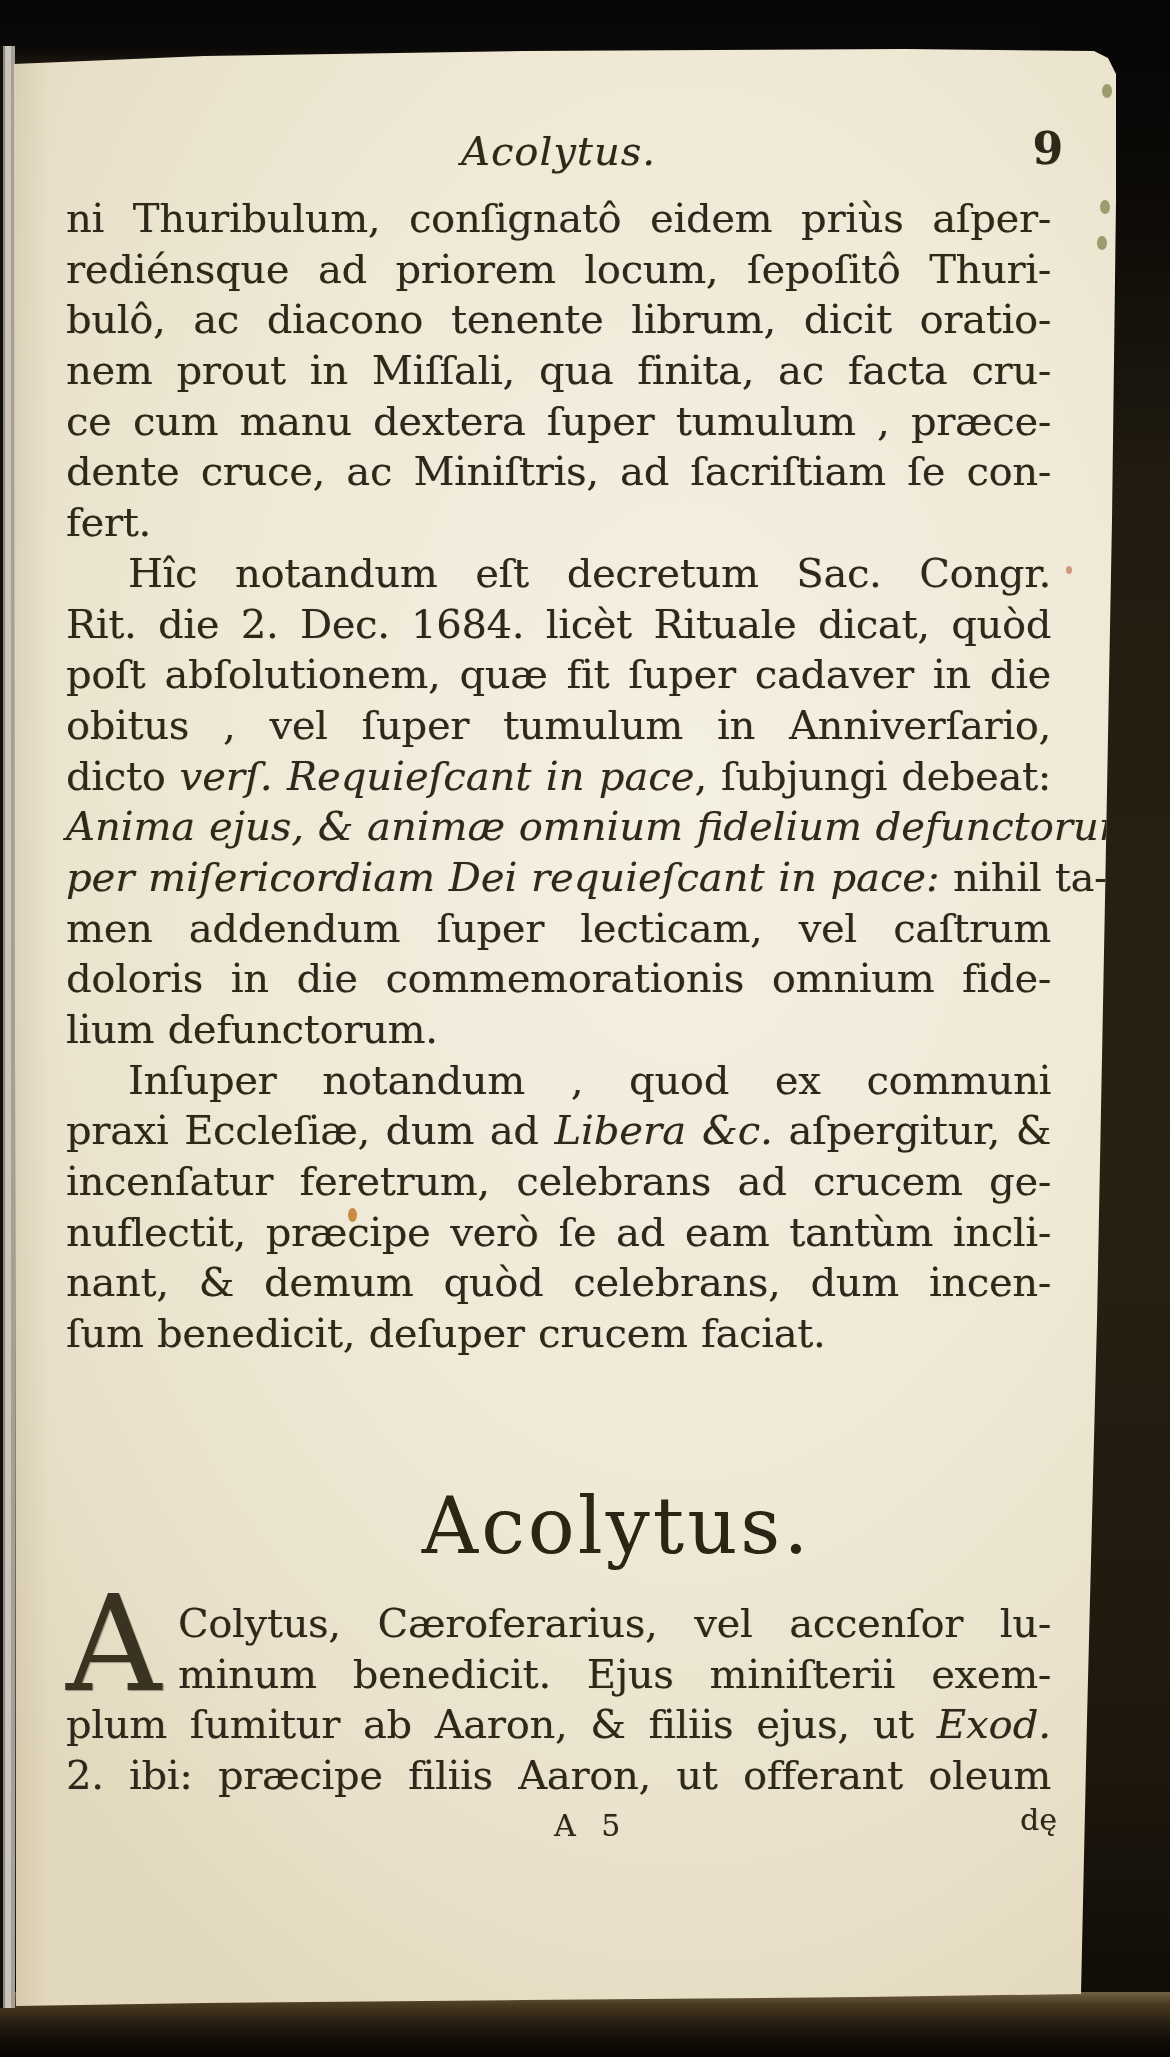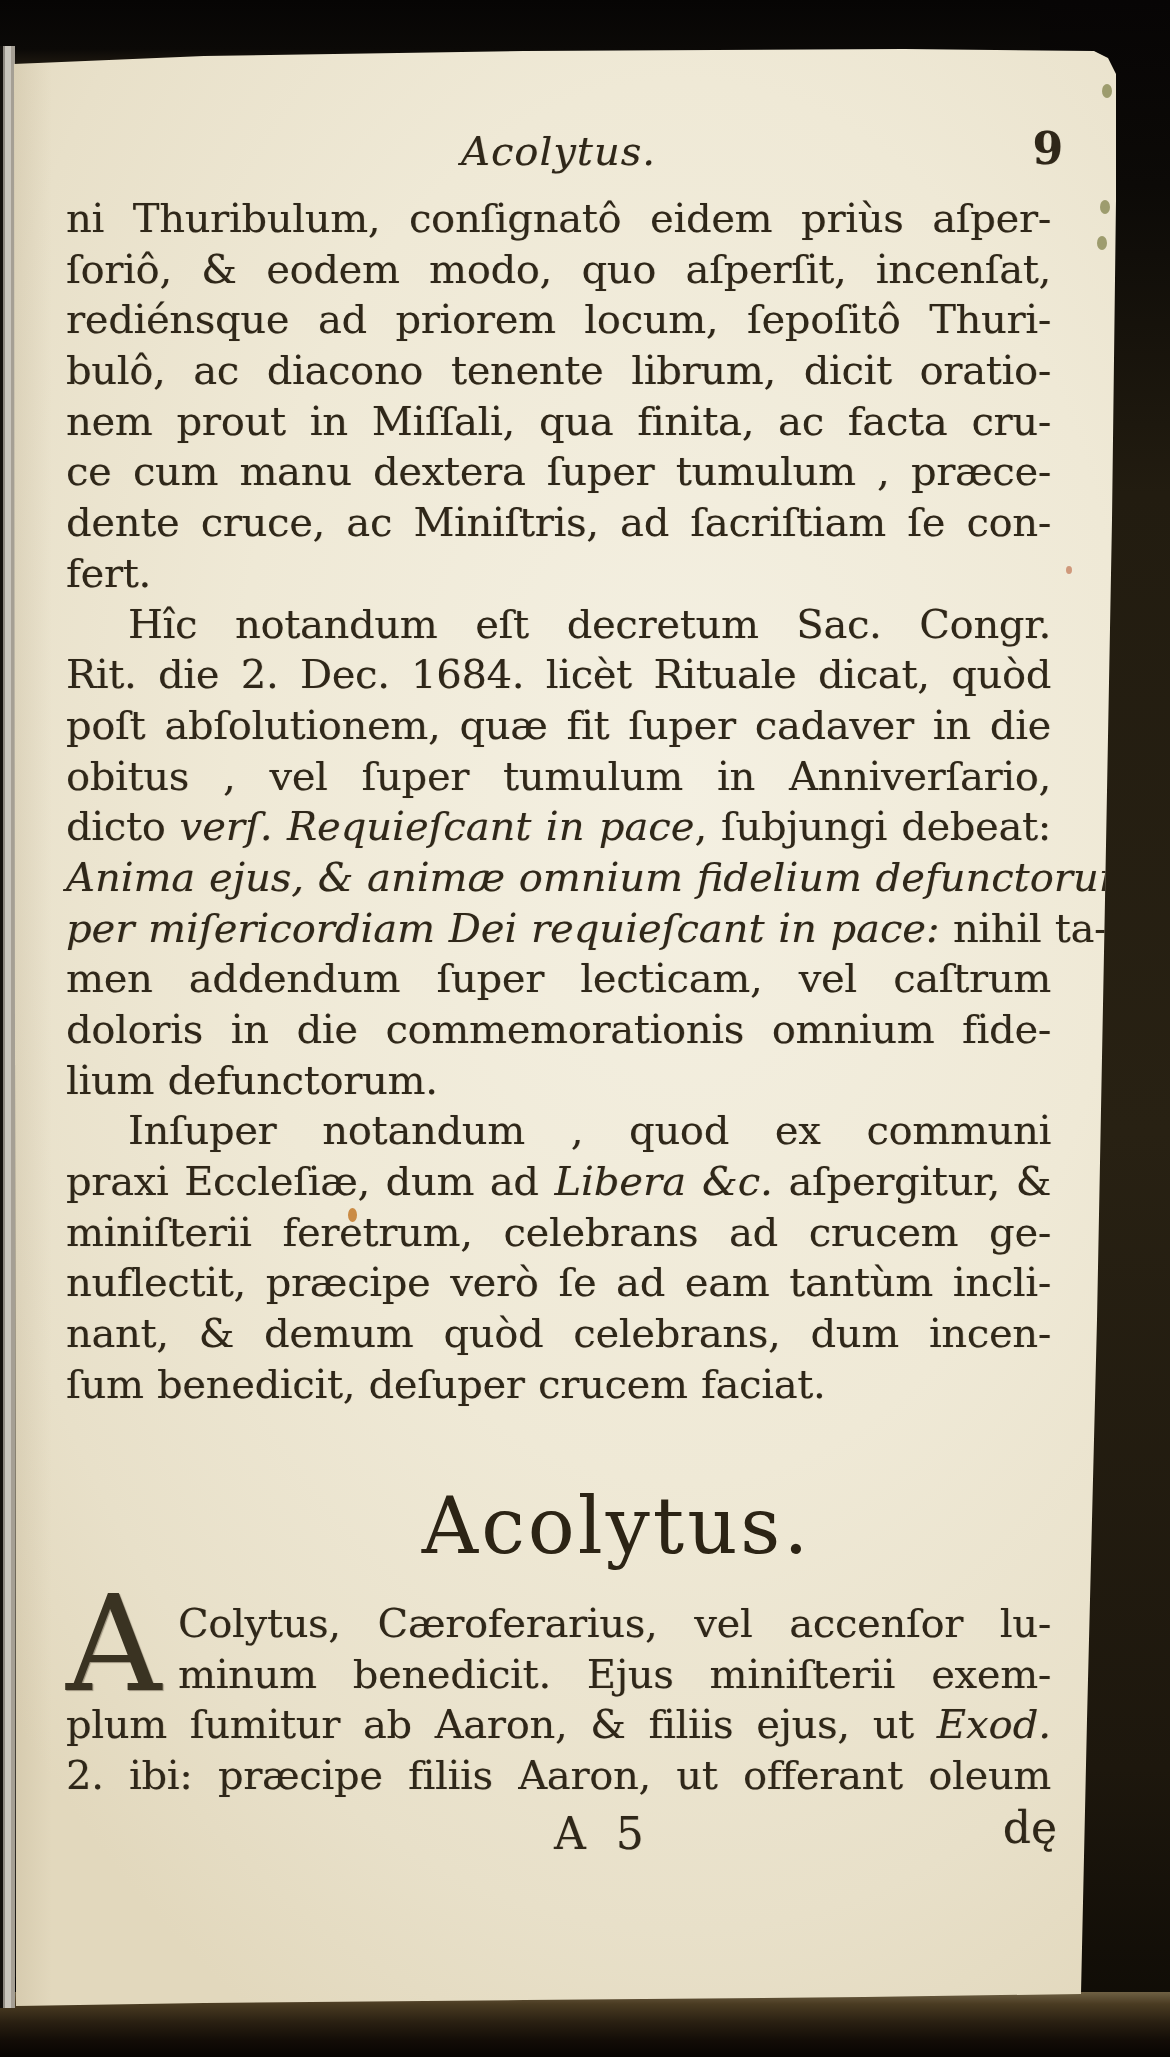--- a/index.html
+++ b/index.html
@@ -34,21 +34,21 @@
   .tline .it{font-style:italic;letter-spacing:0;margin-top:8px;}
   .nojust{text-align-last:left;}
   
   .bigheading{position:absolute;left:120px;top:1480px;width:985px;text-align:center;
       font-size:78px;line-height:1.2;letter-spacing:3px;color:#2c2415;}
   
   .dc-para{position:absolute;left:62px;top:1598px;width:985px;font-size:40px;letter-spacing:-.3px;word-spacing:1px;}
   .dropcap{float:left;width:112px;height:100px;font-size:132px;line-height:92px;color:#3a3322;
       text-shadow:1px 1px 1px rgba(45,35,20,.4);}
   
-  .sigrow{position:absolute;left:62px;top:1802px;width:985px;height:60px;font-size:44px;}
+  .sigrow{position:absolute;left:62px;top:1802px;width:985px;height:60px;font-size:30px;}
   .sig{position:absolute;left:488px;top:6px;letter-spacing:8px;}
   .catch{position:absolute;right:-6px;top:0;text-align:right;}
   
   .speck1{position:absolute;left:344px;top:1208px;width:9px;height:14px;border-radius:50%;background:#c0731f;opacity:.8;}
   .speck2{position:absolute;left:1062px;top:566px;width:6px;height:8px;border-radius:50%;background:#b4552f;opacity:.55;}
   .bump{position:absolute;width:10px;height:14px;border-radius:50%;background:#8a8a55;opacity:.8;}
 </style>
 </head>
 <body>
 
@@ -59,40 +59,39 @@
   <div class="left-strip"></div>
 
   <div class="paper">
     <div class="headrow">
       <span class="rtitle ink">Acolytus.</span>
       <span class="pnum ink">9</span>
     </div>
 
     <div class="textblock ink">
         <div class="tline"><span class="rm">ni Thuribulum, conſignatô eidem priùs aſper-</span></div>
-        <div class="tline"><span class="rm">ſoriô, &amp; eodem modo, quo aſperſit, incenſat,</span></div>
         <div class="tline"><span class="rm">rediénsque ad priorem locum, ſepoſitô Thuri-</span></div>
         <div class="tline"><span class="rm">bulô, ac diacono tenente librum, dicit oratio-</span></div>
         <div class="tline"><span class="rm">nem prout in Miſſali, qua finita, ac facta cru-</span></div>
         <div class="tline"><span class="rm">ce cum manu dextera ſuper tumulum , præce-</span></div>
         <div class="tline"><span class="rm">dente cruce, ac Miniſtris, ad ſacriſtiam ſe con-</span></div>
         <div class="tline nojust"><span class="rm">fert.</span></div>
         <div class="tline" style="text-indent: 62px;"><span class="rm">Hîc notandum eſt decretum Sac. Congr.</span></div>
         <div class="tline"><span class="rm">Rit. die 2. Dec. 1684. licèt Rituale dicat, quòd</span></div>
         <div class="tline"><span class="rm">poſt abſolutionem, quæ fit ſuper cadaver in die</span></div>
         <div class="tline"><span class="rm">obitus , vel ſuper tumulum in Anniverſario,</span></div>
         <div class="tline"><span class="rm">dicto </span><span class="it">verſ. Requieſcant in pace</span><span class="rm">, ſubjungi debeat:</span></div>
         <div class="tline"><span class="it">Anima ejus, &amp; animæ omnium fidelium defunctorum</span></div>
         <div class="tline"><span class="it">per miſericordiam Dei requieſcant in pace:</span><span class="rm"> nihil ta-</span></div>
         <div class="tline"><span class="rm">men addendum ſuper lecticam, vel caſtrum</span></div>
         <div class="tline"><span class="rm">doloris in die commemorationis omnium fide-</span></div>
         <div class="tline nojust"><span class="rm">lium defunctorum.</span></div>
         <div class="tline" style="text-indent: 62px;"><span class="rm">Inſuper notandum , quod ex communi</span></div>
         <div class="tline"><span class="rm">praxi Eccleſiæ, dum ad </span><span class="it">Libera &amp;c.</span><span class="rm"> aſpergitur, &amp;</span></div>
-        <div class="tline"><span class="rm">miniſterii feretrum, celebrans ad crucem ge-</span></div>
+        <div class="tline"><span class="rm">incenſatur feretrum, celebrans ad crucem ge-</span></div>
         <div class="tline"><span class="rm">nuflectit, præcipe verò ſe ad eam tantùm incli-</span></div>
         <div class="tline"><span class="rm">nant, &amp; demum quòd celebrans, dum incen-</span></div>
         <div class="tline nojust"><span class="rm">ſum benedicit, deſuper crucem faciat.</span></div>
       </div>
 
     <div class="bigheading">Acolytus.</div>
 
     <div class="dc-para ink">
       <div class="dropcap">A</div>
       <div>

